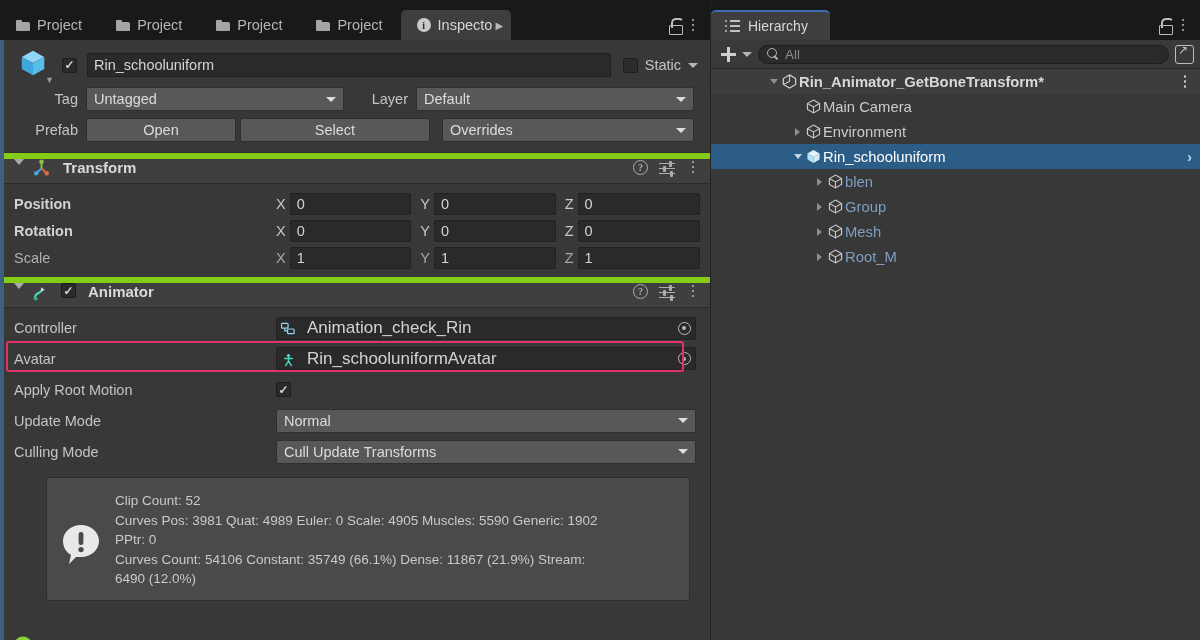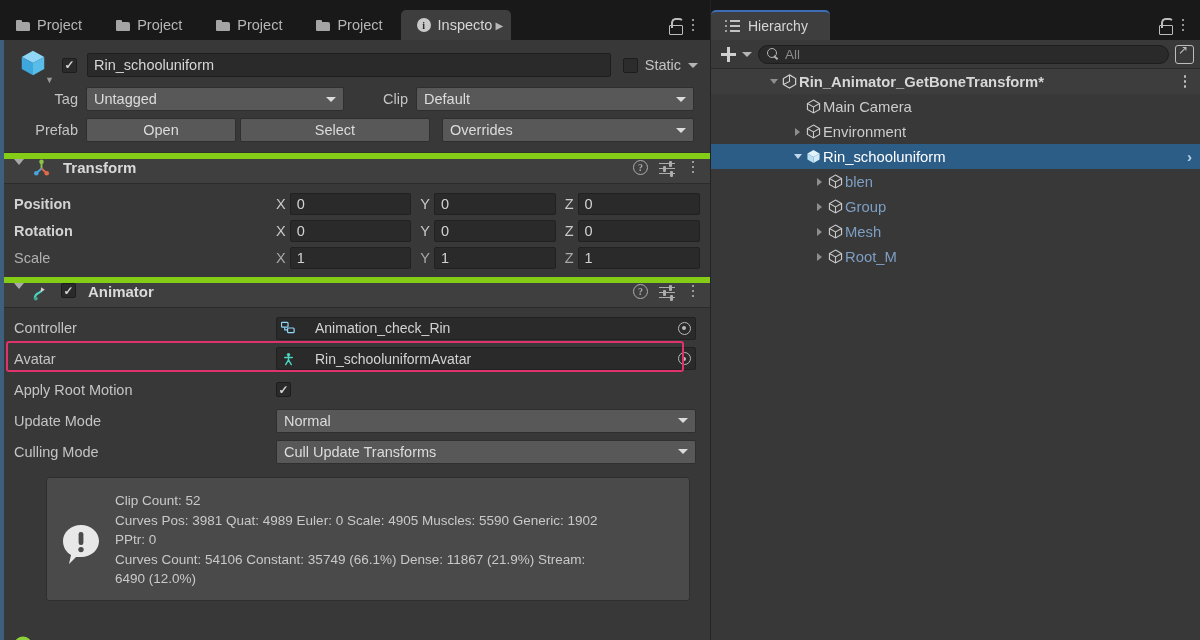--- a/index.html
+++ b/index.html
@@ -121,21 +121,21 @@
   .axis.dim { color:#a8a8a8; }
   .numfield { background:#2a2a2a; border:1px solid #212121; border-radius:2px;
         height:22px; flex:1; display:flex; align-items:center; padding:0 6px;
         color:#d3d3d3; font-size:14.5px; }
   .num-grp { display:flex; align-items:center; flex:1; }
   .num-grp + .num-grp { margin-left:9px; }
 
   
   .objfield { background:#2a2a2a; border:1px solid #212121; border-radius:2px;
         height:23px; flex:1; display:flex; align-items:center; padding:0 2px 0 4px;
-        color:#d3d3d3; font-size:14px; gap:19px; }
+        color:#d3d3d3; font-size:17px; gap:11px; }
   .objfield .picker { margin-left:auto; width:18px; height:18px; display:flex;
         align-items:center; justify-content:center; flex:none; }
   .picker-o { width:13px; height:13px; border-radius:50%; border:1.6px solid #b9b9b9;
         display:flex; align-items:center; justify-content:center; }
   .picker-o:after { content:""; width:4px; height:4px; border-radius:50%;
         background:#b9b9b9; }
   .ctrl-ico { width:15px; height:14px; flex:none; }
 
   .highlight-box { position:absolute; border:2.5px solid #E0336B; border-radius:3px;
         pointer-events:none; }
@@ -276,21 +276,21 @@
             <span class="caret-dn"></span>
           </span>
         </div>
 
         <div class="go-row2">
           <span class="lbl" style="width:72px; text-align:right; padding-right:8px;">Tag</span>
           <span class="dropdown" style="width:258px;">
             <span>Untagged</span>
             <span class="caret-dn"></span>
           </span>
-          <span class="lbl" style="width:72px; text-align:right; padding-right:8px;">Clip</span>
+          <span class="lbl" style="width:72px; text-align:right; padding-right:8px;">Layer</span>
           <span class="dropdown" style="flex:1; margin-right:4px;">
             <span>Default</span>
             <span class="caret-dn"></span>
           </span>
         </div>
 
         <div class="go-row3">
           <span class="lbl" style="width:72px; text-align:right; padding-right:8px;">Prefab</span>
           <span class="btn" style="width:150px;">Open</span>
           <span class="btn" style="width:190px; margin-left:4px;">Select</span>

